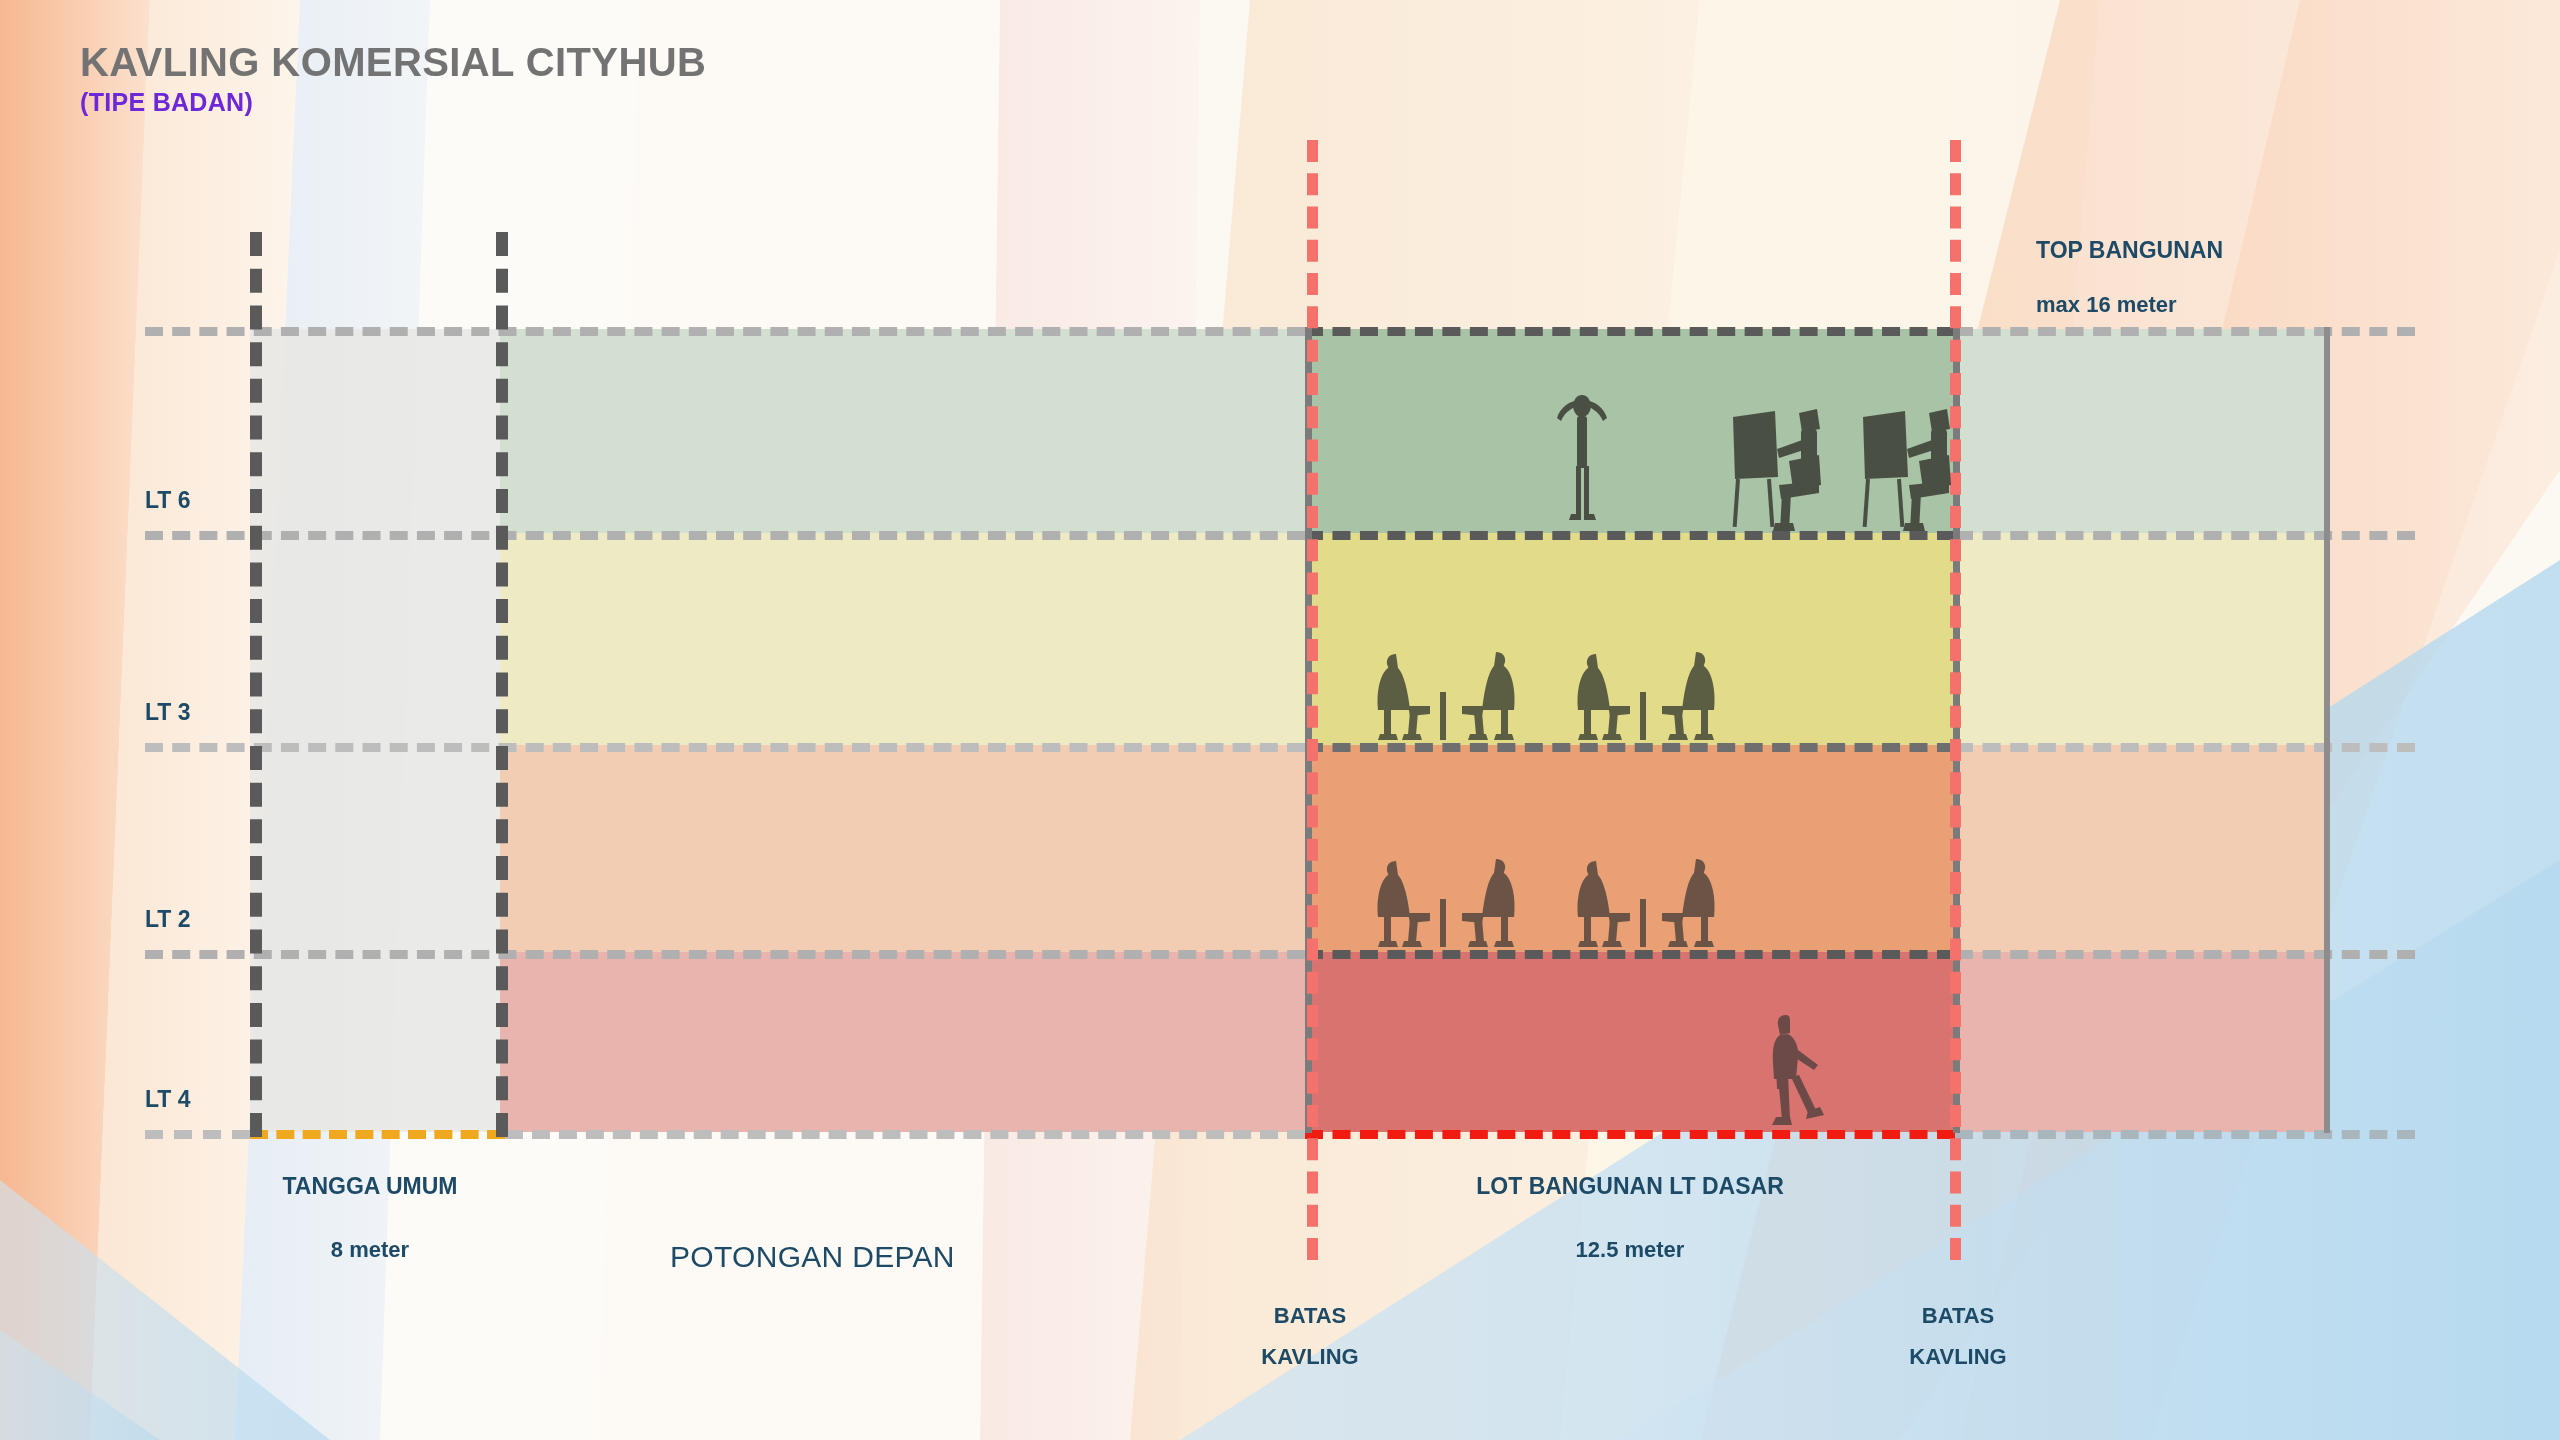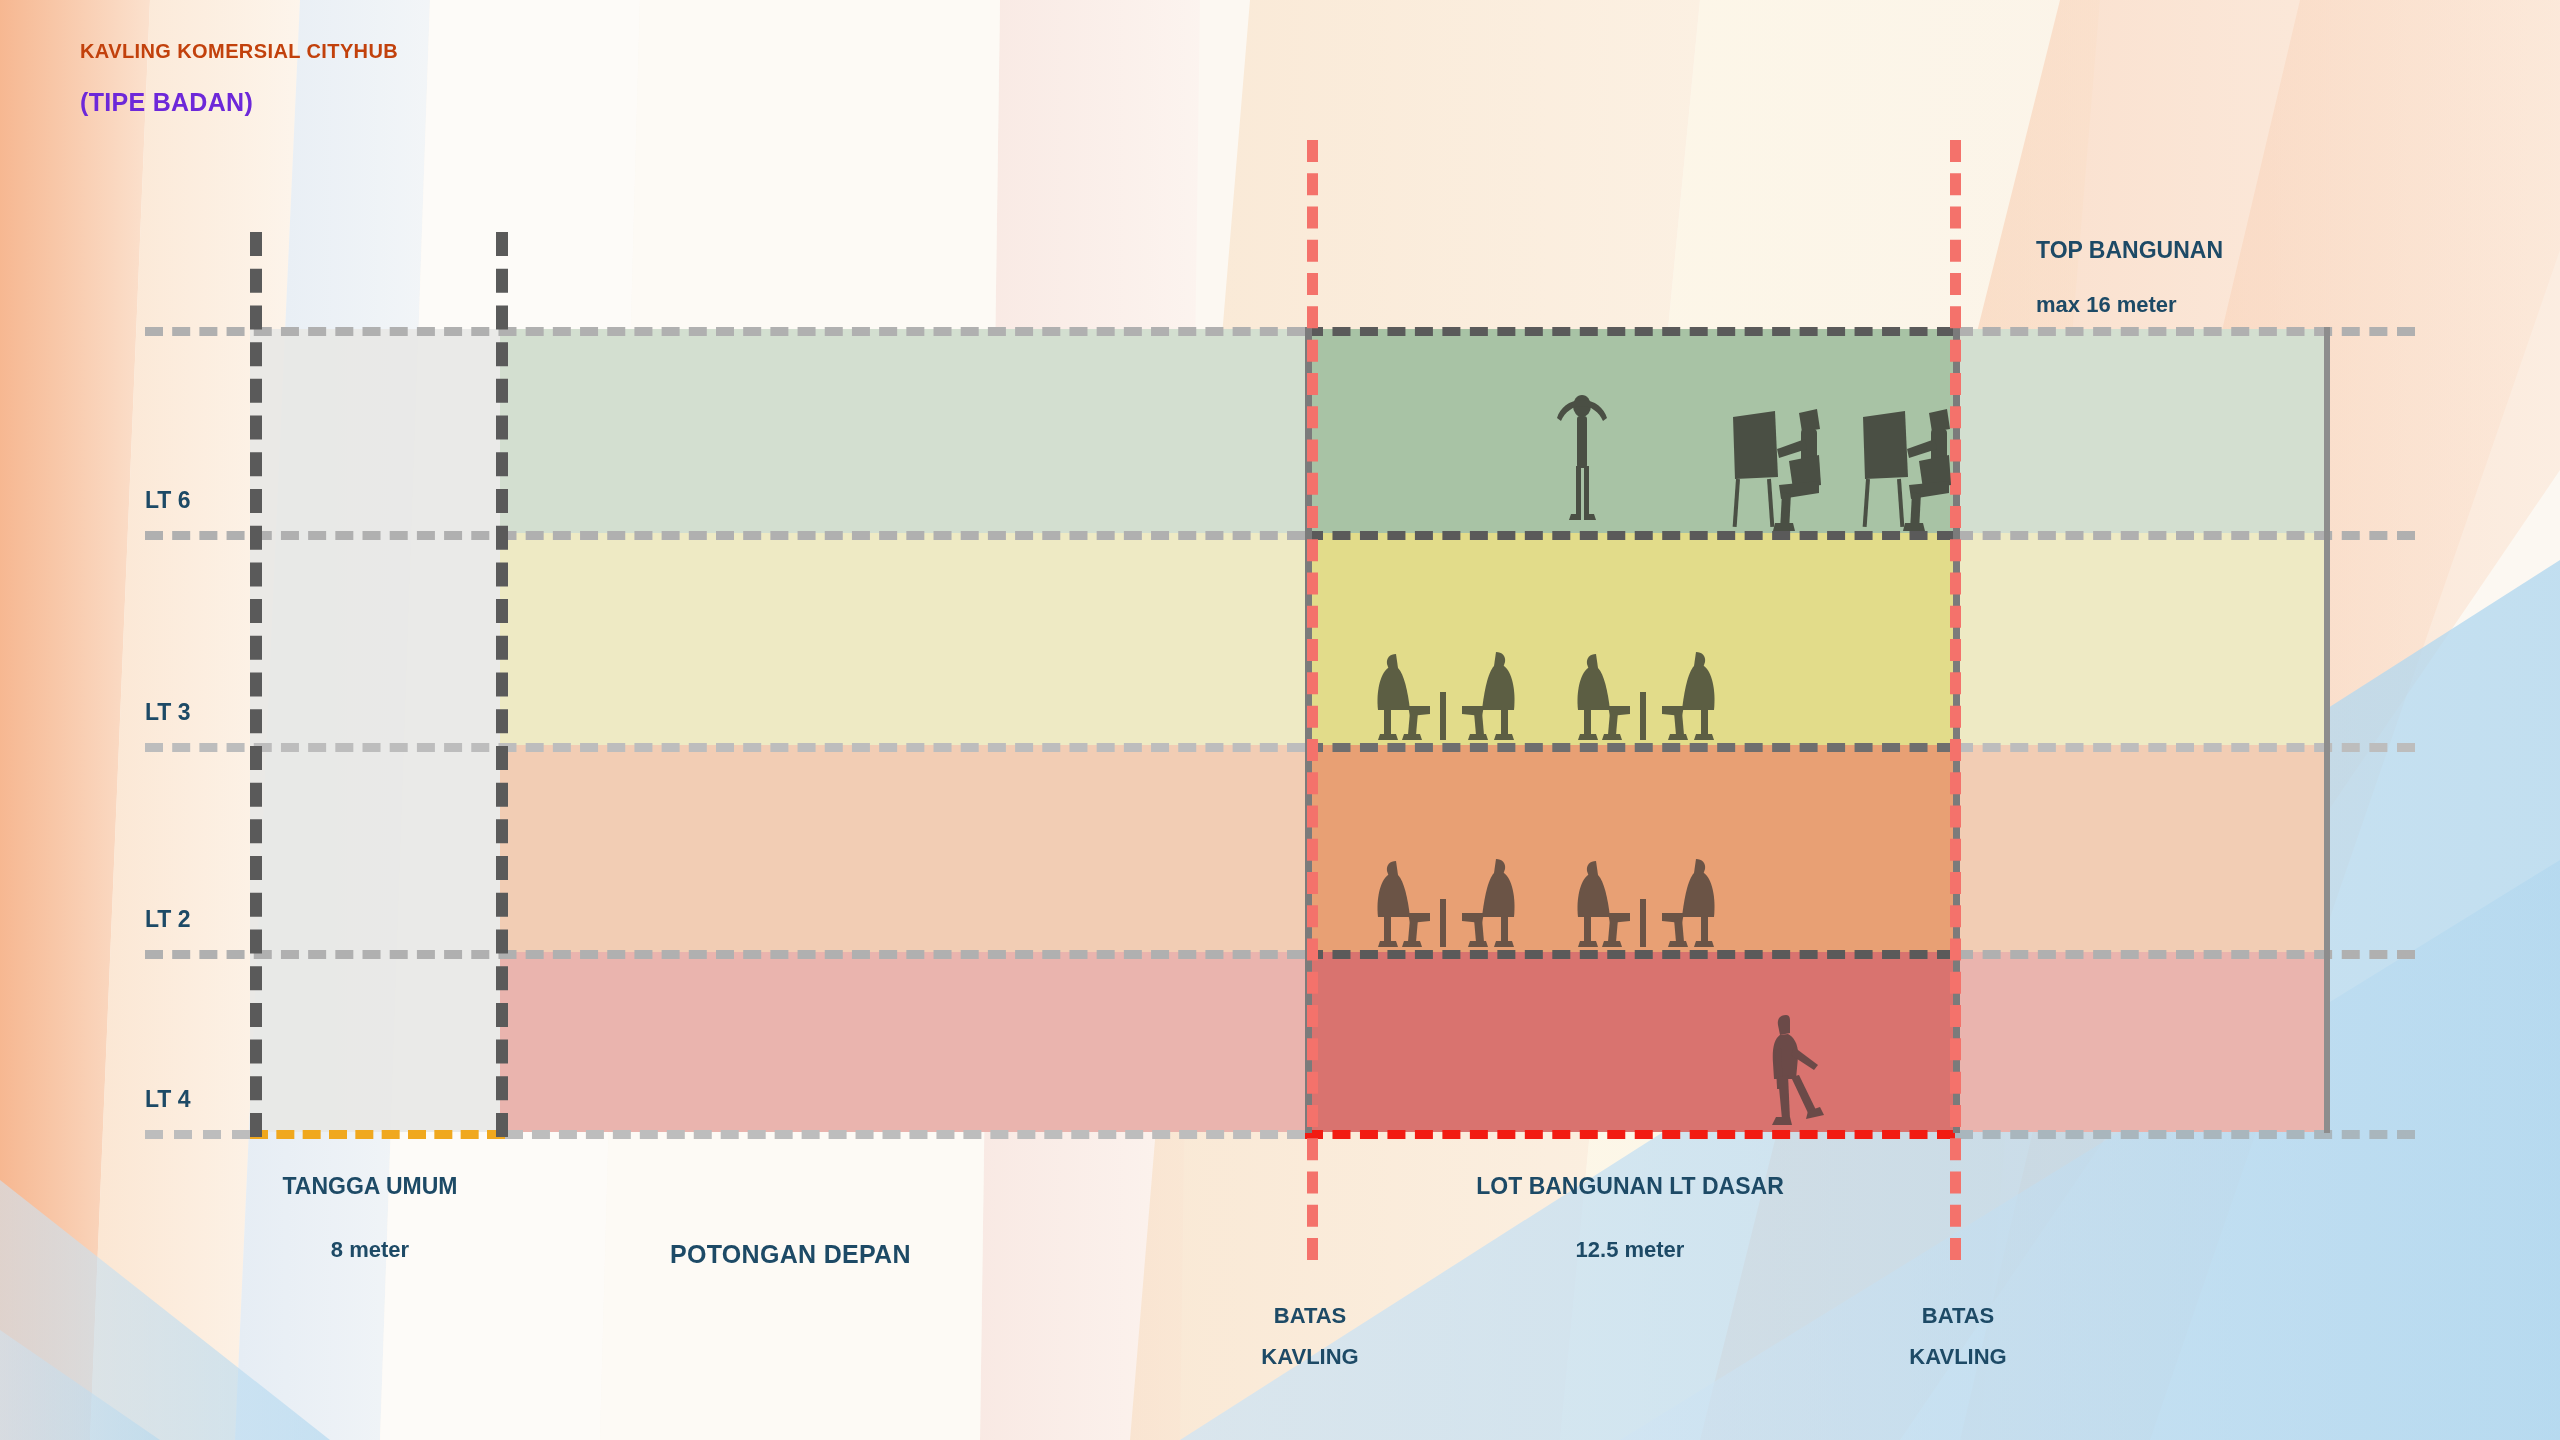--- a/index.html
+++ b/index.html
@@ -15,38 +15,38 @@
   #bg svg { position:absolute; inset:0; width:2560px; height:1440px; }
 
   
   #stage { position:absolute; inset:0; z-index:5; }
 
   .abs { position:absolute; }
 
   
   .title-main {
     left:80px; top:40px;
-    font-size:20px; font-weight:bold; letter-spacing:.4px;
-    color:#c2410c;
+    font-size:40px; font-weight:bold; letter-spacing:.4px;
+    color:#737373;
   }
   .title-sub {
     left:80px; top:88px;
     font-size:25px; font-weight:bold; letter-spacing:.3px;
     color:#6d28d9;
   }
 
   
   .lbl { color:#1d4a66; font-weight:bold; white-space:nowrap; }
   .lbl.l1 { font-size:23px; }
   .lbl.l2 { font-size:22px;margin-top:19px; }
   .lbl.center { text-align:center; transform:translateX(-50%); }
 
   .potongan {
     left:670px; top:1240px;
-    font-size:25px; font-weight:bold; color:#1d4a66; letter-spacing:.3px;
+    font-size:30px; font-weight:normal; color:#1d4a66; letter-spacing:.3px;
   }
 
   .floor-lbl {
     font-size:23px; font-weight:bold; color:#1d4a66;
   }
 
   
   .band { position:absolute; }
   .band.outer { }      
   .band.inner { }      

